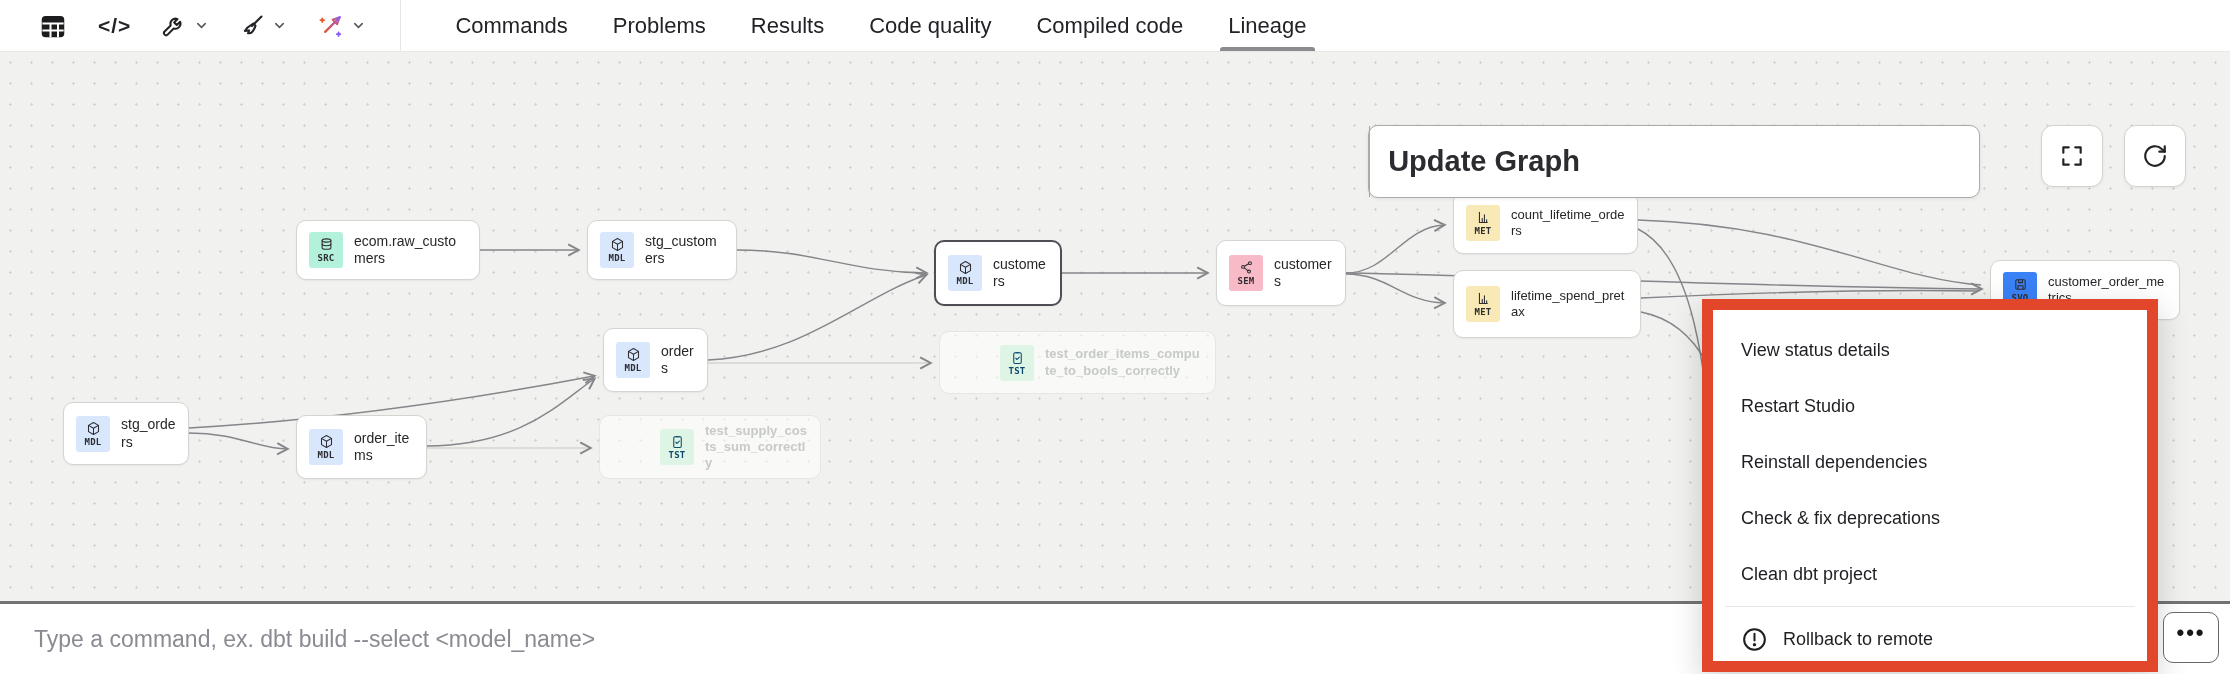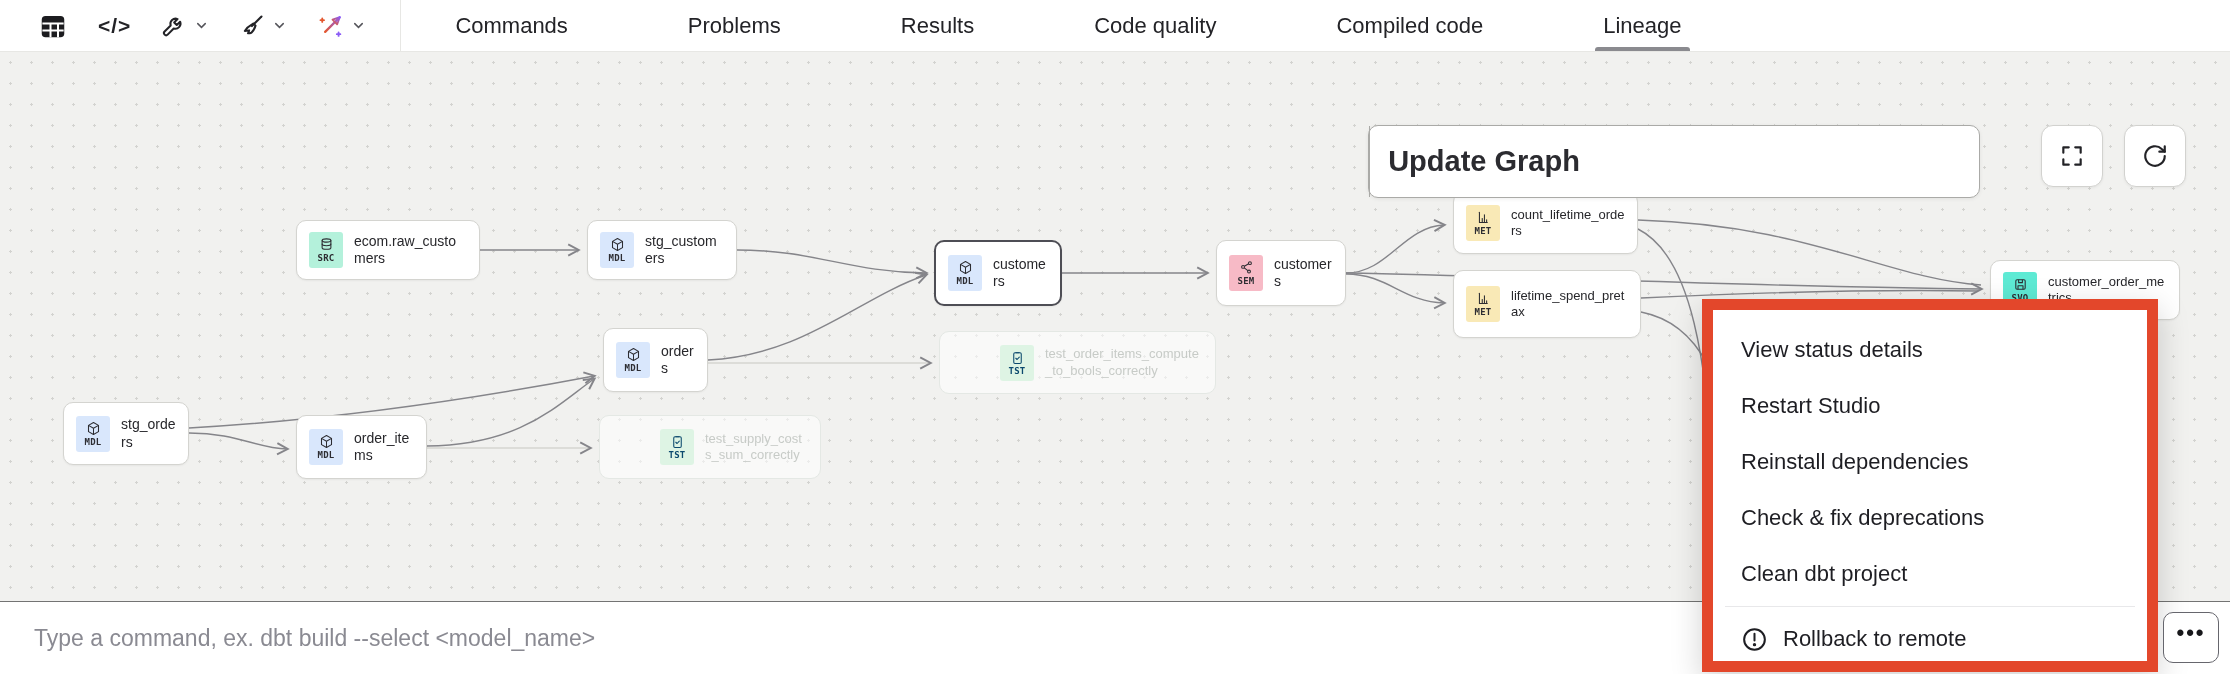--- a/index.html
+++ b/index.html
@@ -8,74 +8,74 @@
   .app { position:relative; width:2230px; height:674px; background:#fff; }
 
   
   .topbar { position:absolute; left:0; top:0; width:2230px; height:52px; background:#fff;
             border-bottom:1px solid #e7e7e4; display:flex; align-items:stretch; z-index:30; }
   .icon-group { display:flex; align-items:center; gap:14px; padding:0 26px 0 30px; }
   .tool-btn { display:flex; align-items:center; gap:6px; padding:4px 8px; border-radius:6px; cursor:pointer; }
   .tool-btn svg { display:block; }
   .code-glyph { font-size:21px; font-weight:600; color:#232327; letter-spacing:1px; }
   .vdivider { width:1px; background:#e7e7e4; height:52px; }
-  .tabs { display:flex; align-items:stretch; gap:112px; padding-left:50px; }
+  .tabs { display:flex; align-items:stretch; gap:37px; padding-left:50px; }
   .tab { position:relative; display:flex; align-items:center; font-size:22px; color:#232327; cursor:pointer; padding:0 4px; }
   .tab.active::after { content:""; position:absolute; left:-4px; right:-4px; bottom:0; height:4px;
                        background:#8a8a8f; border-radius:3px 3px 0 0; }
 
   
   .canvas { position:absolute; left:0; top:52px; width:2230px; height:549px; background:#f1f1ef;
             background-image:radial-gradient(#d3d3d0 1.3px, transparent 1.4px); background-size:21px 21px; overflow:hidden; }
   .edges { position:absolute; left:0; top:0; z-index:1; }
   .edges path { fill:none; stroke:#85858a; stroke-width:1.4; }
   .edges path.faded { stroke:#d4d4d1; }
 
   
   .node { position:absolute; z-index:2; background:#fff; border:1px solid #d4d4d0; border-radius:10px;
           display:flex; align-items:center; gap:11px; padding:0 12px; box-shadow:0 1px 2px rgba(0,0,0,.05); cursor:pointer; }
   .node.selected { border:2px solid #4e4e55; z-index:3; }
   .node.faded { background:rgba(255,255,255,.55); border-color:#e4e8e4; box-shadow:none; }
   .nlabel { font-size:14px; color:#27272b; font-weight:500; line-height:1.25; word-break:break-all; }
   .node.small-label .nlabel { font-size:13px; }
-  .node.faded .nlabel { color:#c7cbc7; font-weight:400; }
+  .node.faded .nlabel { color:#c7cbc7; font-weight:700; }
   .badge { width:34px; height:36px; flex:0 0 34px; border-radius:3px; display:flex; flex-direction:column;
            align-items:center; justify-content:center; gap:1px; color:#2d2d32; }
   .badge svg { width:15px; height:15px; }
   .btxt { font-size:9px; font-weight:600; letter-spacing:.2px; font-family:"DejaVu Sans Mono", monospace; }
   .b-SRC { background:#b4f1db; } .b-MDL { background:#d9e7fc; } .b-SEM { background:#f7bac6; }
-  .b-MET { background:#f9e9b6; } .b-SVQ { background:#5eead4; }
+  .b-MET { background:#f9e9b6; } .b-SVQ { background:#3b82f6; }
   .b-TST { background:#def4e4; color:#0c4a6e;margin-left:48px; }
 
   
   .selector { position:absolute; left:1368px; top:73px; width:612px; height:73px; z-index:10;
               background:#fff; border:1.5px solid #aaaaa7; border-radius:10px; display:flex; align-items:stretch;
               box-shadow:0 1px 4px rgba(0,0,0,.07); }
   .selector input { flex:1; border:none; outline:none; background:transparent; font-family:inherit;
                     font-size:23px; color:#232327; padding:0 24px; min-width:0; }
   .selector .sep { width:1px; background:#aaaaa7; }
   .update-btn { width:228px; display:flex; align-items:center; justify-content:center; font-size:29px;
                 font-weight:600; color:#2b2b30; cursor:pointer; }
   .sq-btn { position:absolute; z-index:10; width:62px; height:62px; background:#fff; border:1px solid #d2d2cf;
             border-radius:12px; display:flex; align-items:center; justify-content:center; cursor:pointer;
             box-shadow:0 1px 3px rgba(0,0,0,.06); }
   .sq-btn.fs { left:2041px; top:73px; } .sq-btn.rf { left:2124px; top:73px; }
 
   
   .ctx-wrap { position:absolute; left:1702px; top:299px; width:456px; height:373px; z-index:50;
               background:#e3472b; padding:11px; box-shadow:0 10px 30px rgba(0,0,0,.18); }
   .ctx-menu { width:100%; height:100%; background:#fff; padding-top:12px; }
-  .ctx-item { height:56px; display:flex; align-items:center; padding:0 28px; font-size:22px; font-weight:500;
+  .ctx-item { height:56px; display:flex; align-items:center; padding:0 28px; font-size:18px; font-weight:500;
               color:#1e1e23; cursor:pointer; }
   .ctx-divider { height:1px; background:#e8e8ea; margin:4px 12px; }
   .ctx-item.warn { gap:15px; }
 
   
   .cmdbar { position:absolute; left:0; top:601px; width:2230px; height:73px; background:#fff;
-            border-top:1px solid #737373; display:flex; align-items:center; z-index:20; }
+            border-top:3px solid #737373; display:flex; align-items:center; z-index:20; }
   .cmdbar input { flex:1; border:none; outline:none; font-family:inherit; font-size:23px; color:#3c3c42;
                   padding:0 0 0 34px; background:transparent; }
   .cmdbar input::placeholder { color:#8a8a92; }
   .toggle { position:absolute; left:1473px; top:618px; width:72px; height:38px; border:1.5px solid #96969c;
             border-radius:19px; background:#fff; cursor:pointer; }
   .toggle .knob { position:absolute; left:4px; top:3.5px; width:28px; height:28px; border-radius:50%; background:#3f3f46; }
   .defer-label { position:absolute; left:1570px; top:624px; font-size:23px; color:#3c3c42; white-space:nowrap; }
   .more-btn { position:absolute; left:2163px; top:612px; width:56px; height:51px; border:1.5px solid #66666d;
               border-radius:10px; background:#fff; display:flex; align-items:center; justify-content:center;
               cursor:pointer; z-index:60; }

